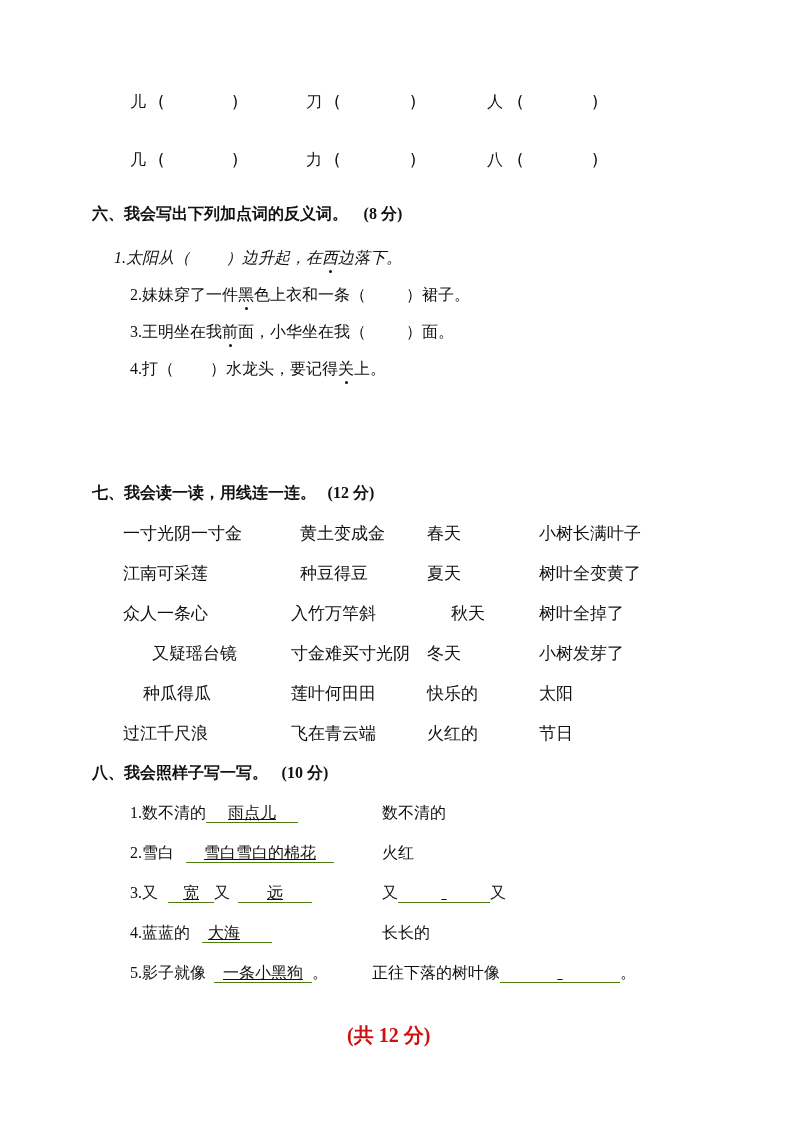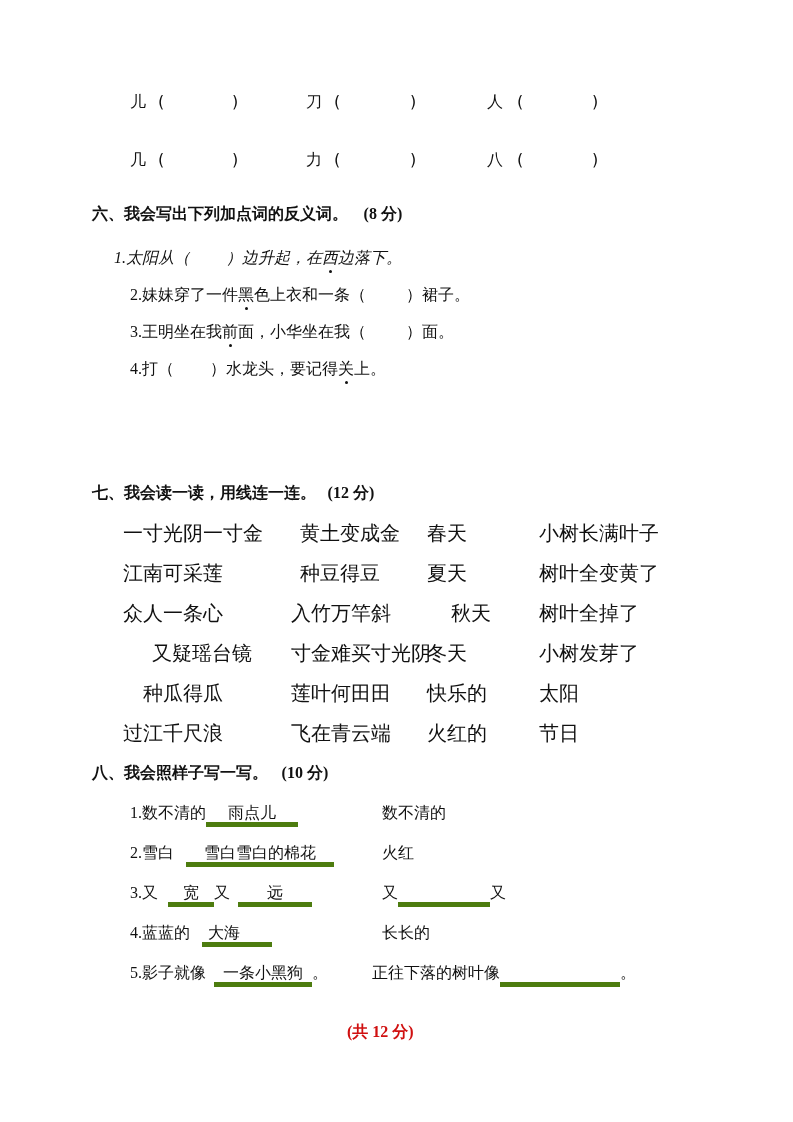--- a/index.html
+++ b/index.html
@@ -1,27 +1,27 @@
 <!DOCTYPE html>
 <html><head>
 <meta charset="utf-8">
 <style>
   html, body { margin:0; padding:0; background:#ffffff; }
   body { width:793px; height:1122px; position:relative; overflow:hidden;
          font-family:"DejaVu Sans", "Liberation Sans", sans-serif; color:#111; }
   .abs { position:absolute; white-space:nowrap; }
   .txt { font-size:16px; line-height:20px; }
-  .small { font-size:20px; line-height:20px; }
+  .small { font-size:17px; line-height:20px; }
   .heading { font-size:16px; font-weight:bold; line-height:22px; }
   .pts { font-family:"Liberation Serif", serif; font-weight:bold; }
   .num { font-family:"Liberation Serif", serif; }
   .dot { position:relative; display:inline-block; }
   .dot::after { content:""; position:absolute; left:50%; bottom:-5px; width:3px; height:3px;
                 margin-left:-1.5px; border-radius:50%; background:#111; }
-  .uline { display:inline-block; border-bottom:5px solid #4d7c0f; text-align:center; line-height:19px; }
+  .uline { display:inline-block; border-bottom:1px solid #4d7c0f; text-align:center; line-height:19px;text-decoration:underline; }
   .red { color:#d01010; }
 </style>
 </head>
 <body>
 
 <div>
   <span class="abs txt" style="left:130px;top:92px;"><span>儿</span></span>
   <span class="abs txt" style="left:158px;top:92px;">(</span>
   <span class="abs txt" style="left:232px;top:92px;">)</span>
 
@@ -136,13 +136,13 @@
   <span>长长的</span>
 </div>
 
 <div class="abs txt" style="left:130px;top:963px;">
   <span class="num">5.</span><span>影子就像</span><span class="uline" style="width:98px;margin-left:8px;">一条小黑狗</span><span>。</span>
 </div>
 <div class="abs txt" style="left:372px;top:963px;">
   <span>正往下落的树叶像</span><span class="uline" style="width:120px;">&nbsp;</span><span>。</span>
 </div>
 
-<div class="abs pts red" style="left:347px;top:1022px;font-size:16px;">(共 12 分)</div>
+<div class="abs pts red" style="left:347px;top:1022px;font-size:20px;">(共 12 分)</div>
 
 </body></html>

